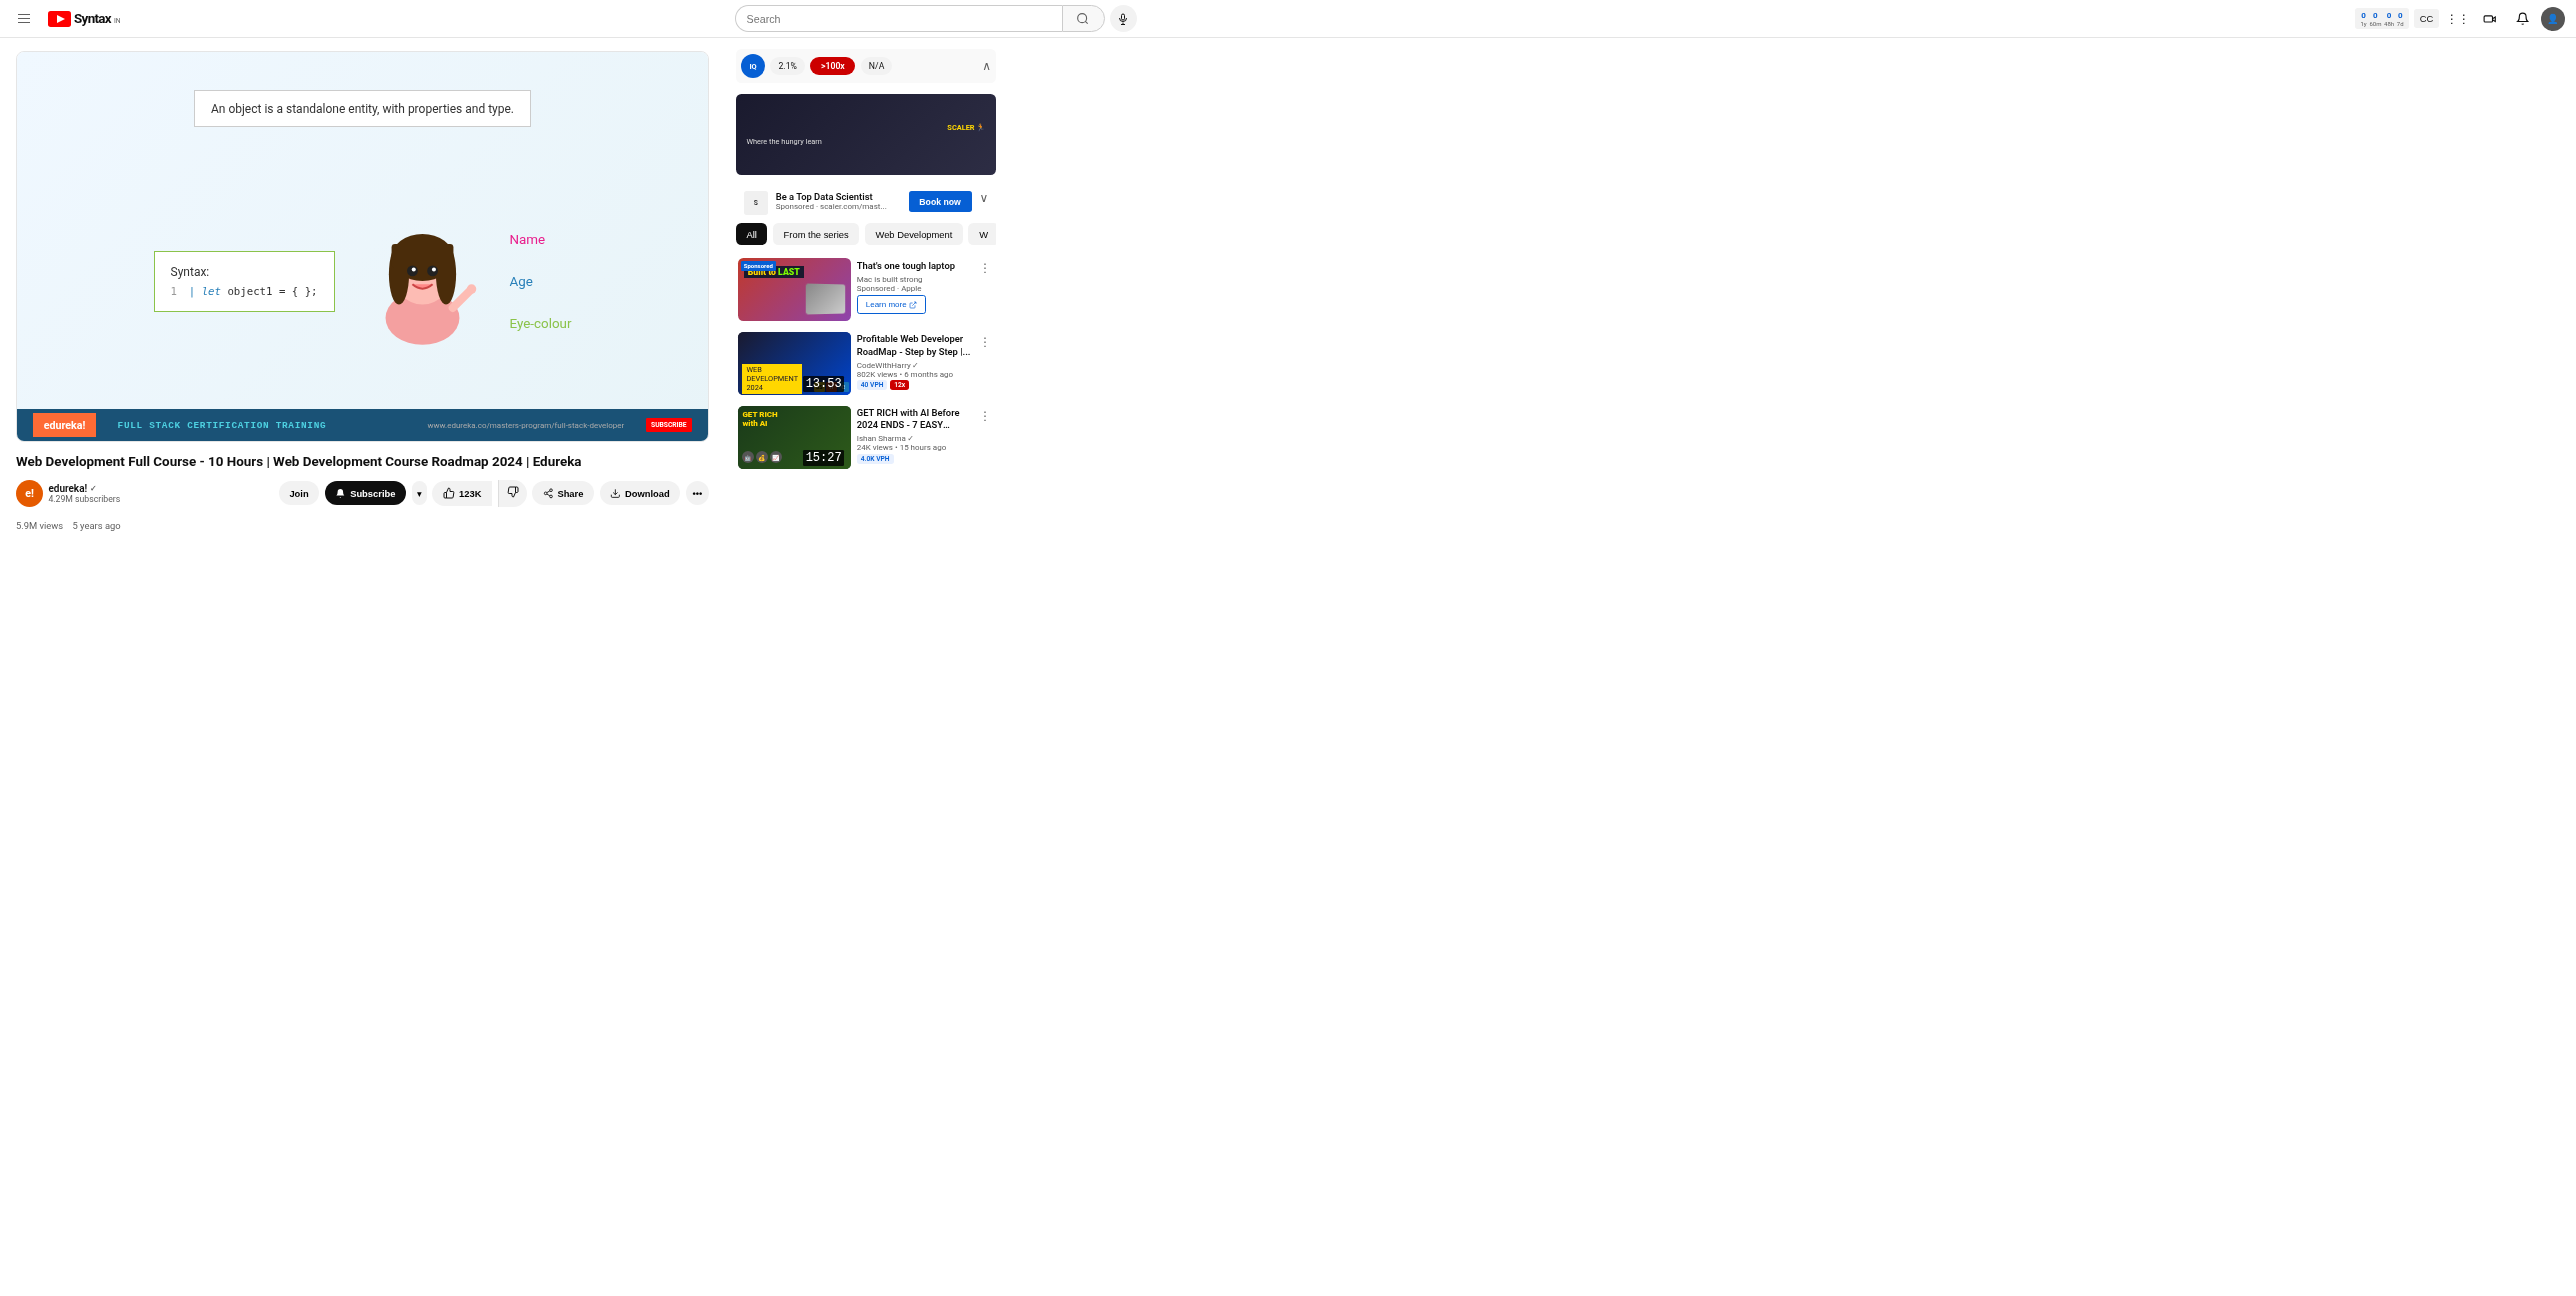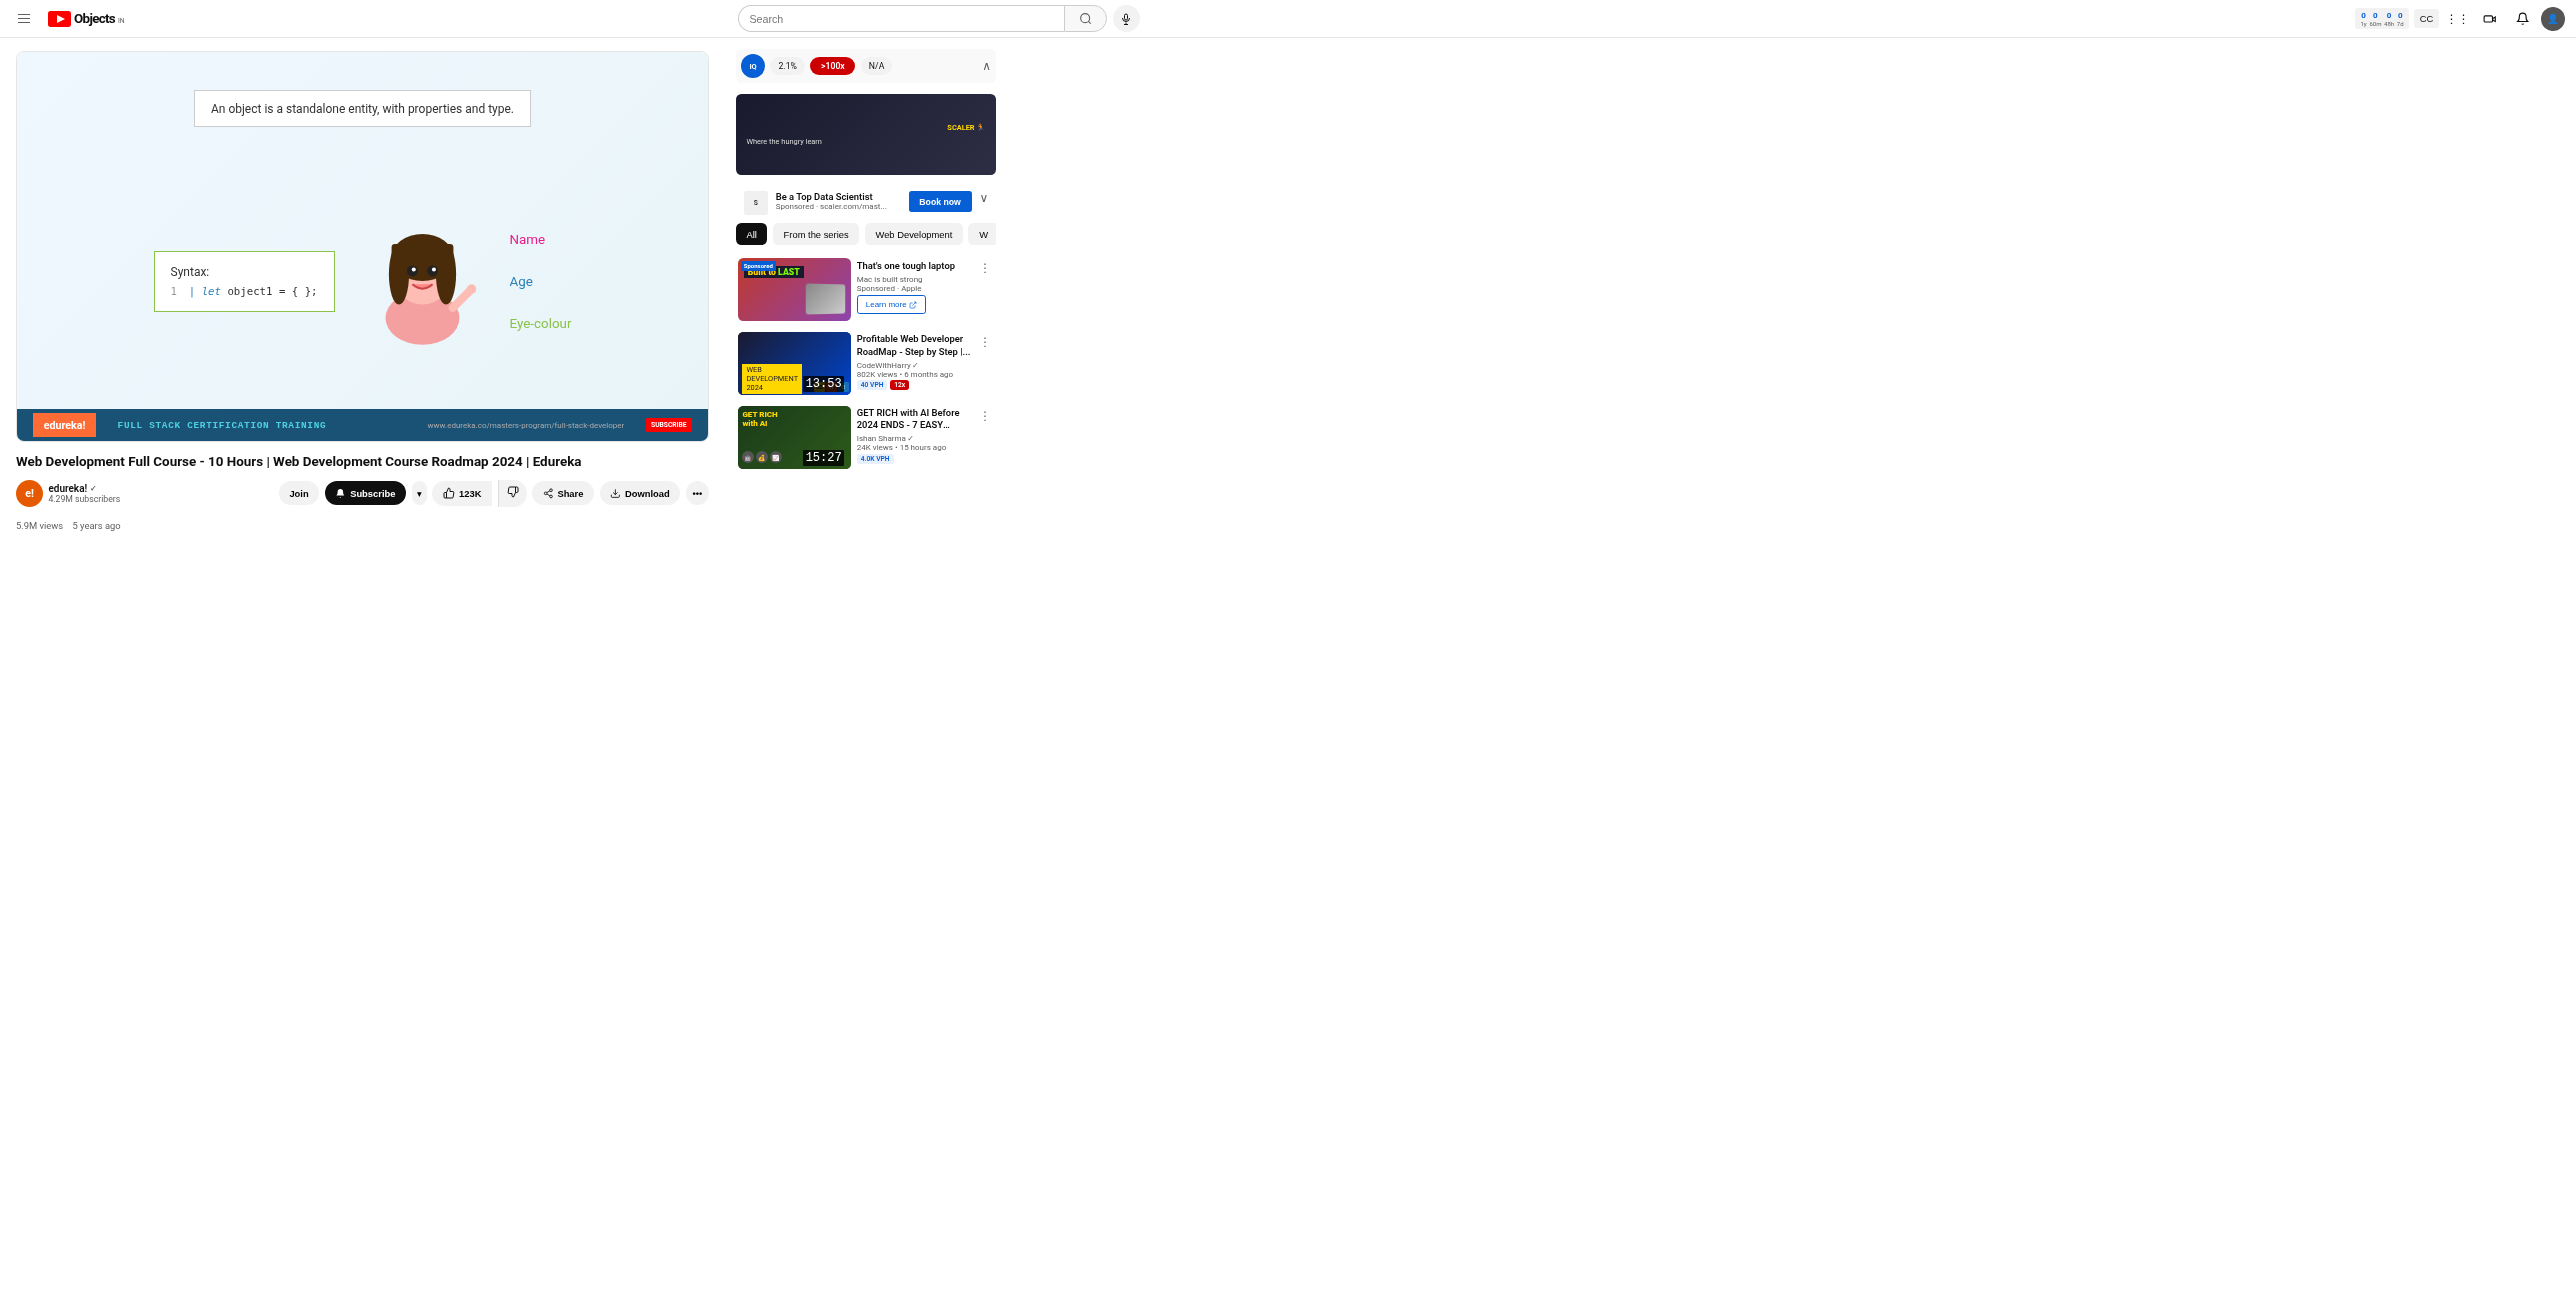--- a/index.html
+++ b/index.html
@@ -267,21 +267,21 @@
     <button class="header-icon-btn">
       <span class="hamburger-icon">
         <span></span>
           <span></span>
           <span></span>
       </span>
     </button>
     <a class="logo" href="#">
       <div class="logo-yt"></div>
       <div>
-        <span class="logo-text">Objects</span>
+        <span class="logo-text">Syntax</span>
         <span class="logo-country">IN</span>
       </div>
     </a>
   </div>
 
   <div class="search-bar">
     <input class="search-input" type="text" placeholder="Search" style="">
     <button class="search-btn">
       <svg width="13.4" height="13.4" viewBox="0 0 24 24" fill="none" stroke="#606060" stroke-width="2">
         <circle cx="11" cy="11" r="8"></circle>

